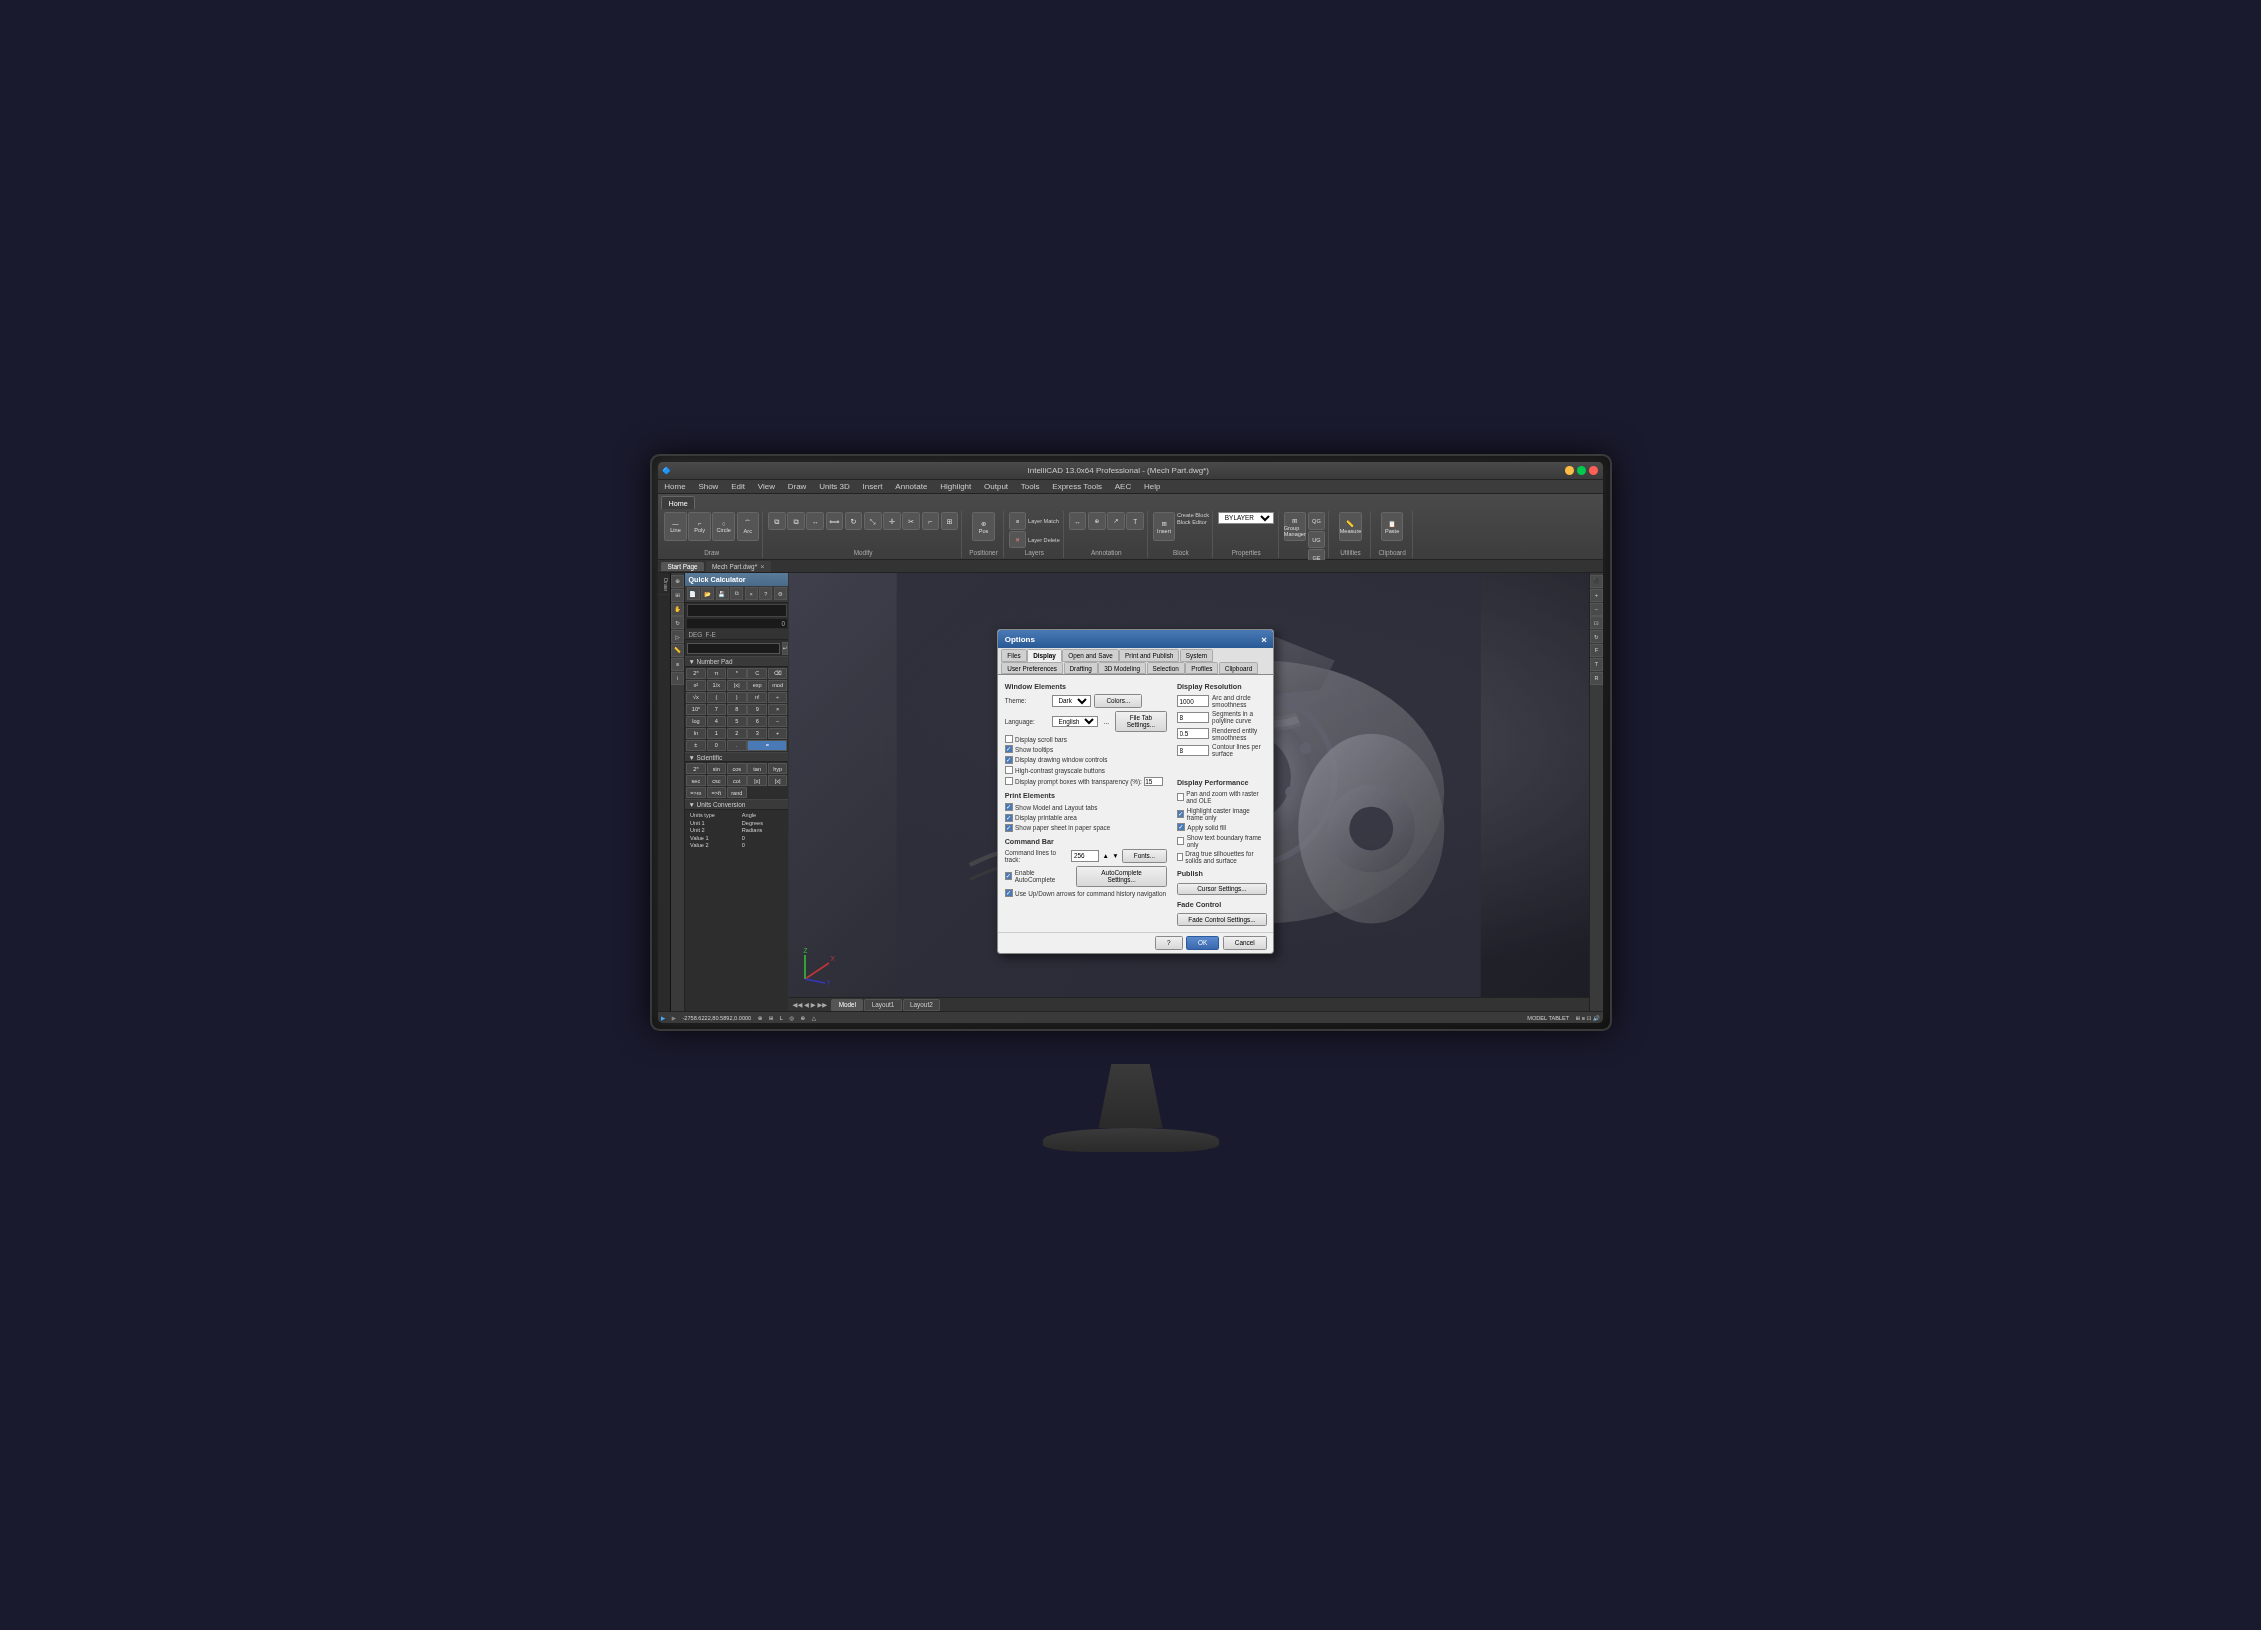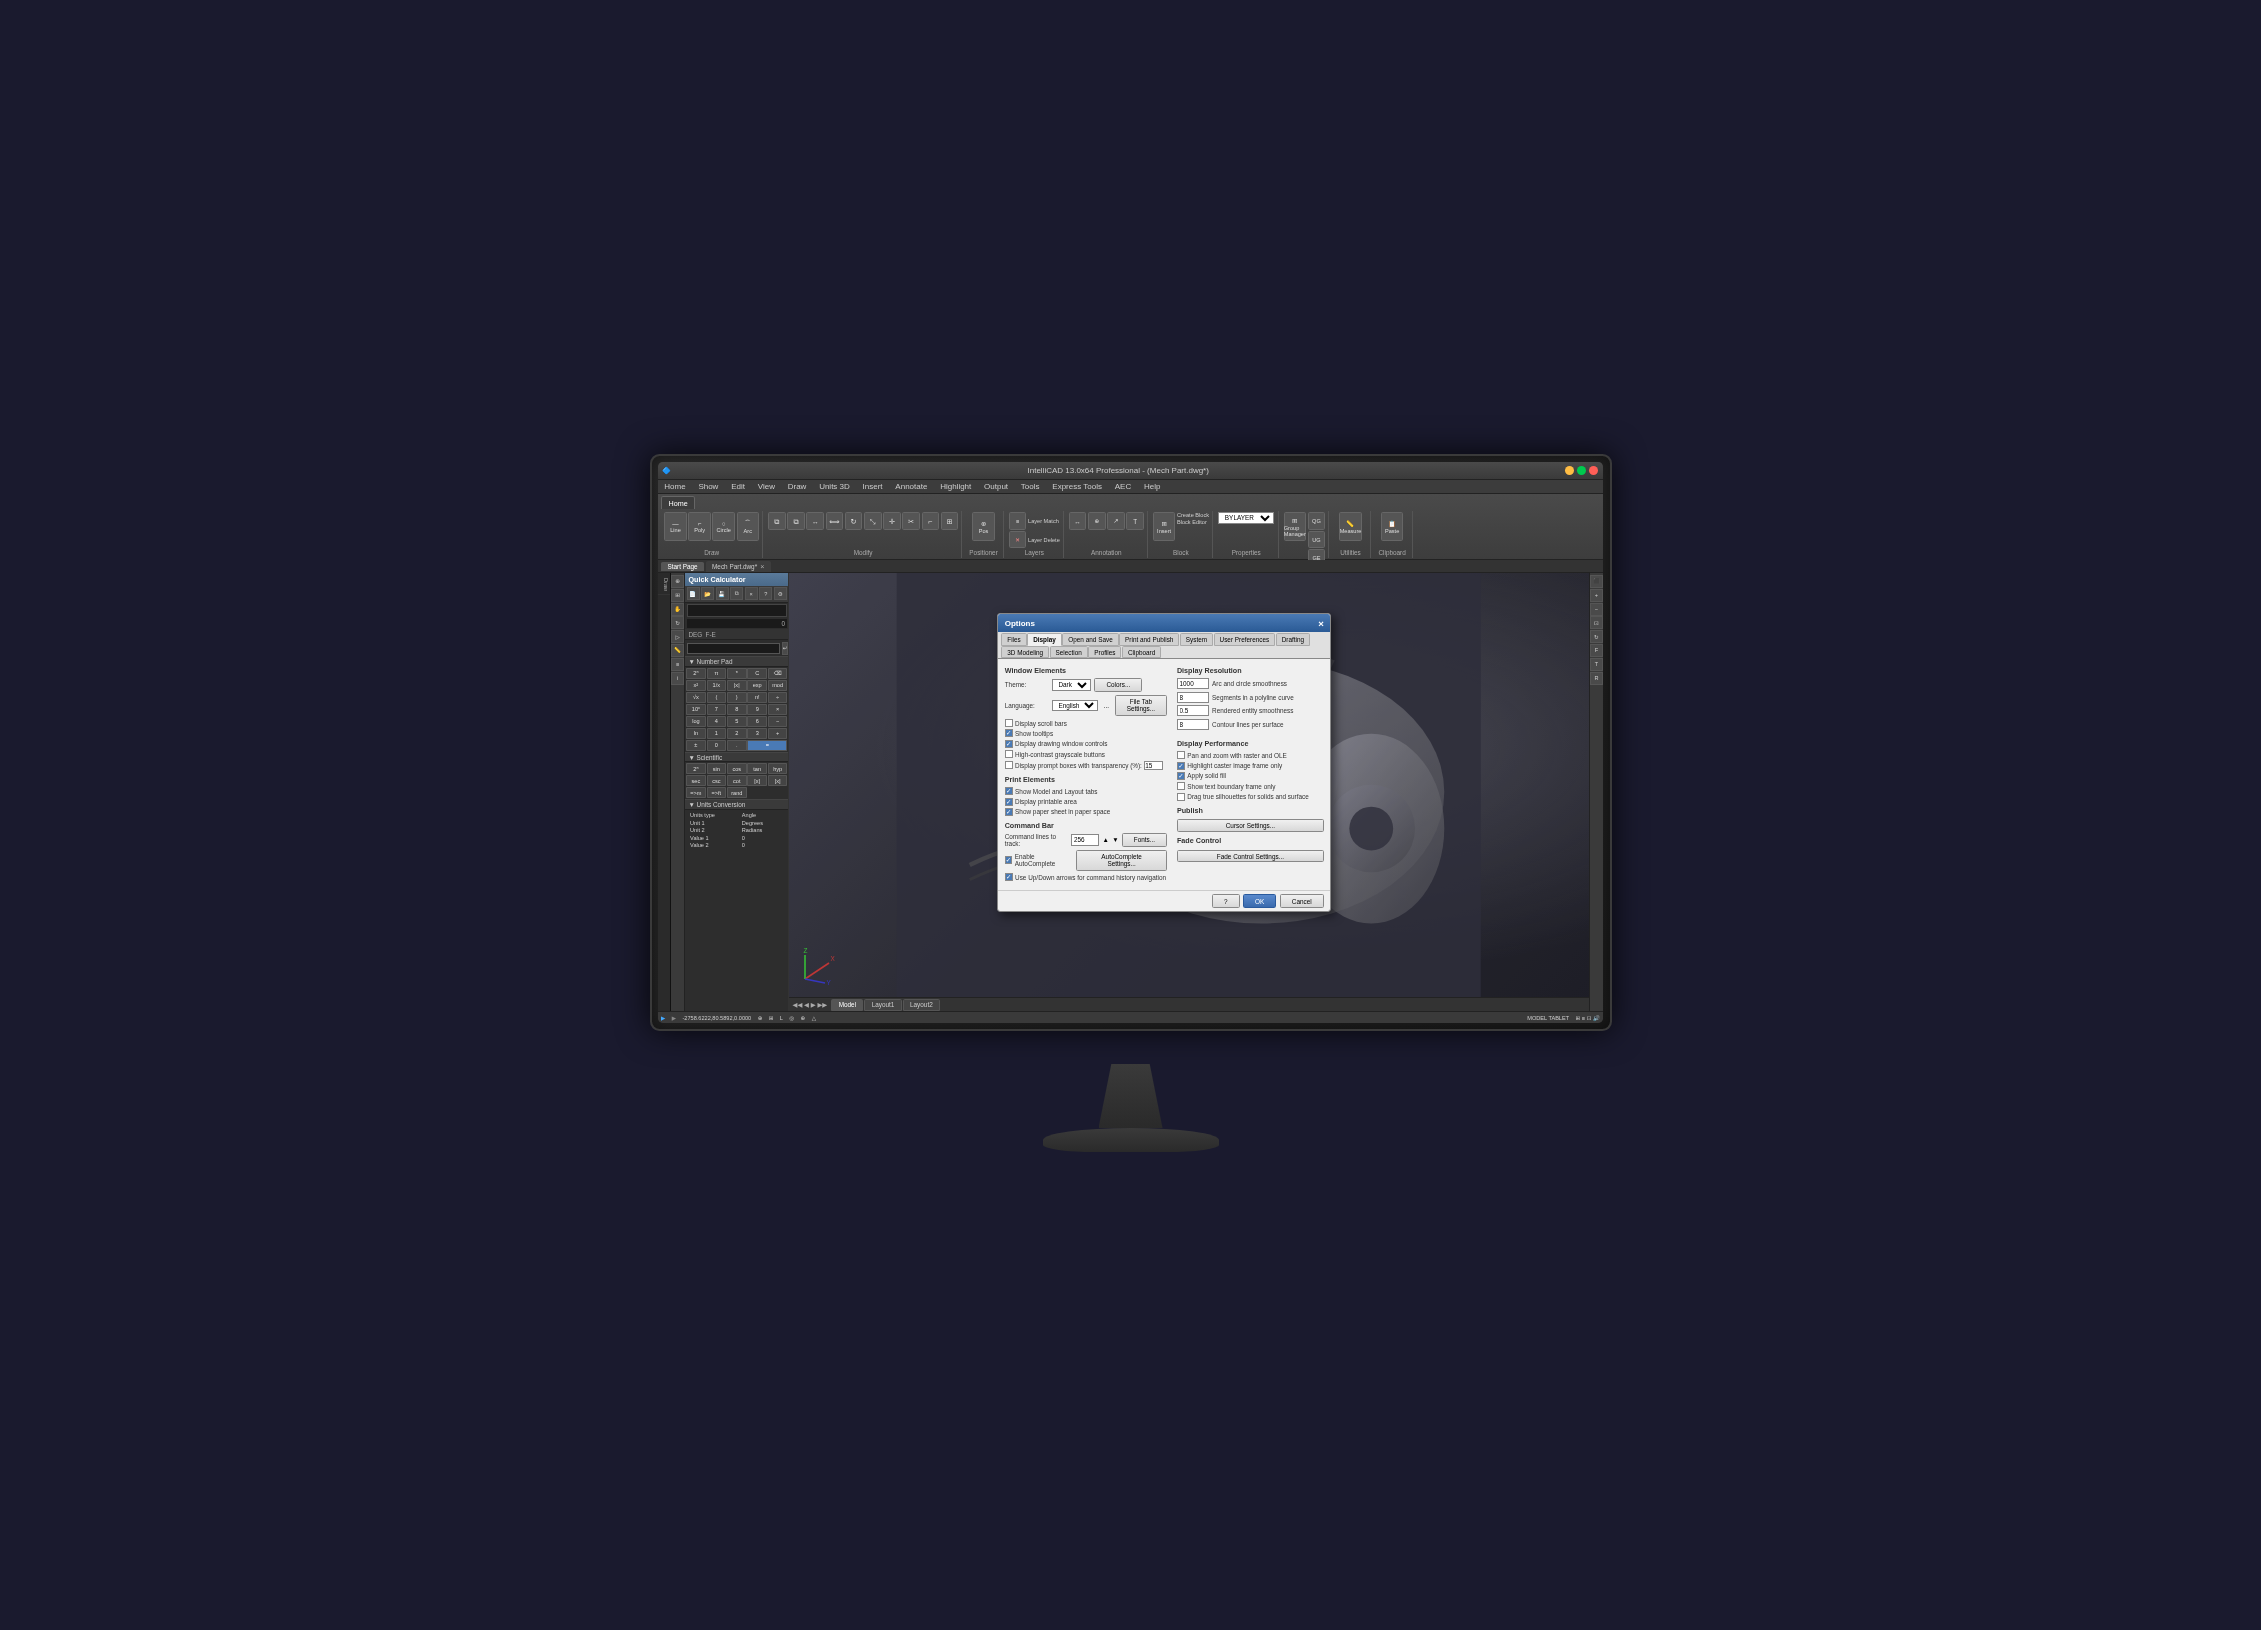--- a/index.html
+++ b/index.html
@@ -397,25 +397,25 @@
       display: flex;
       align-items: center;
       justify-content: center;
     }
 
     .dialog {
       background: #f0f0f0;
       border: 0.8px solid #888;
       border-radius: 3.2px;
       box-shadow: 3.2px 3.2px 9.6px rgba(0,0,0,0.5);
-      width: 334px;
+      width: 277px;
       font-size: 7.2px;
       color: #000;
       position: absolute;
-      top: 40px;
+      top: 56px;
       left: 208px;
     }
 
     .dialog-title {
       background: linear-gradient(to bottom, #4a7ab5, #2a5a95);
       color: white;
       padding: 3.2px 6.4px;
       border-radius: 2.4px 2.4px 0 0;
       display: flex;
       justify-content: space-between;
@@ -1155,21 +1155,21 @@
                     <div class="dialog-value-row">
                       <input type="text" class="form-input" value="0.5" style="width: 32px;">
                       <span class="dialog-value-label">Rendered entity smoothness</span>
                     </div>
                     <div class="dialog-value-row">
                       <input type="text" class="form-input" value="8" style="width: 32px;">
                       <span class="dialog-value-label">Contour lines per surface</span>
                     </div>
 
                     
-                    <div class="section-title" style="margin-top:9px;">Display Performance</div>
+                    <div class="section-title" style="margin-top:21px;">Display Performance</div>
                     <div class="checkbox-row">
                       <div class="cb"></div>
                       <span class="cb-label">Pan and zoom with raster and OLE</span>
                     </div>
                     <div class="checkbox-row">
                       <div class="cb checked">✓</div>
                       <span class="cb-label">Highlight caster image frame only</span>
                     </div>
                     <div class="checkbox-row">
                       <div class="cb checked">✓</div>

